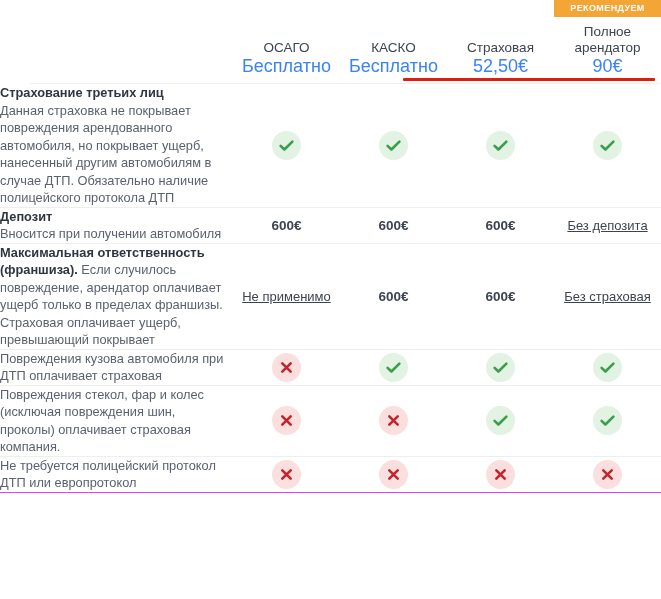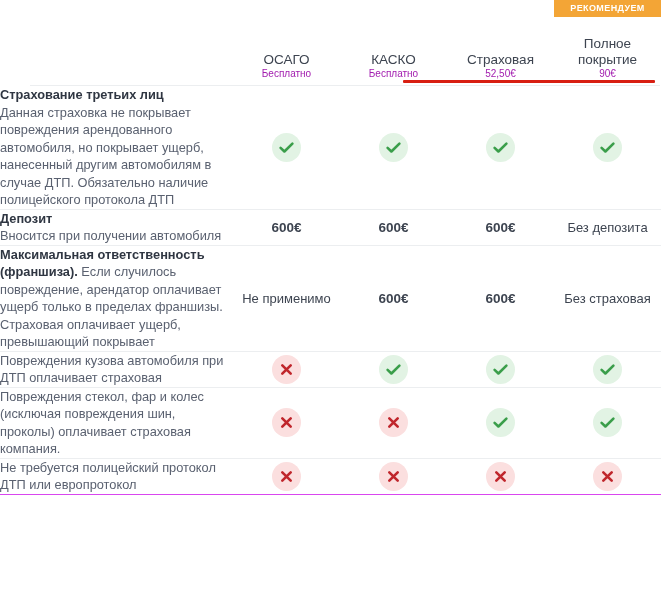--- a/index.html
+++ b/index.html
@@ -46,41 +46,41 @@
   .plan-head .badge {
     display: block;
     background: #f3a536;
     color: #ffffff;
     font-size: 9px;
     font-weight: bold;
     letter-spacing: .4px;
     line-height: 17px;
     height: 17px;
     text-align: center;
-    margin-bottom: 19px;
+    margin-bottom: 7px;
   }
   .plan-head .badge-spacer {
     display: block;
     height: 17px;
     margin-bottom: 7px;
   }
   .plan-head .name {
     display: block;
     padding: 0 2px;
   }
 
   
   .price-row td {
     padding: 0;
     vertical-align: top;
   }
   .price {
     text-align: center;
-    font-size: 10px;
-    color: #a21caf;
+    font-size: 18px;
+    color: #3b82f6;
     padding-top: 14px;
     padding-bottom: 16px;
   }
 
   
   .redline-row td { padding: 0; height: 6px; }
   .redline-cell { position: relative; height: 6px; }
   .redline {
     position: absolute;
     left: -44px;
@@ -123,21 +123,21 @@
   }
 
   .val-cell {
     text-align: center;
     vertical-align: middle;
     font-size: 13px;
     color: #3d4450;
     padding: 10px 2px;
   }
   .val-strong { font-weight: bold; font-size: 13.5px; }
-  .val-plain  { font-weight: normal; }
+  .val-plain  { font-weight: normal; text-decoration: underline; }
 
   
   .ico {
     display: inline-block;
     width: 29px;
     height: 29px;
     border-radius: 50%;
     position: relative;
     vertical-align: middle;
   }
@@ -167,21 +167,21 @@
           <td class="plan-head">
             <span class="badge-spacer"></span>
             <span class="name">КАСКО</span>
           </td>
           <td class="plan-head">
             <span class="badge-spacer"></span>
             <span class="name">Страховая</span>
           </td>
           <td class="plan-head">
             <span class="badge">РЕКОМЕНДУЕМ</span>
-            <span class="name">Полное покрытие</span>
+            <span class="name">Полное арендатор</span>
           </td>
         </tr>
         <tr class="price-row">
           <td></td>
           <td class="price">Бесплатно</td>
           <td class="price">Бесплатно</td>
           <td class="price">52,50€</td>
           <td class="price">90€</td>
         </tr>
         <tr class="redline-row">

